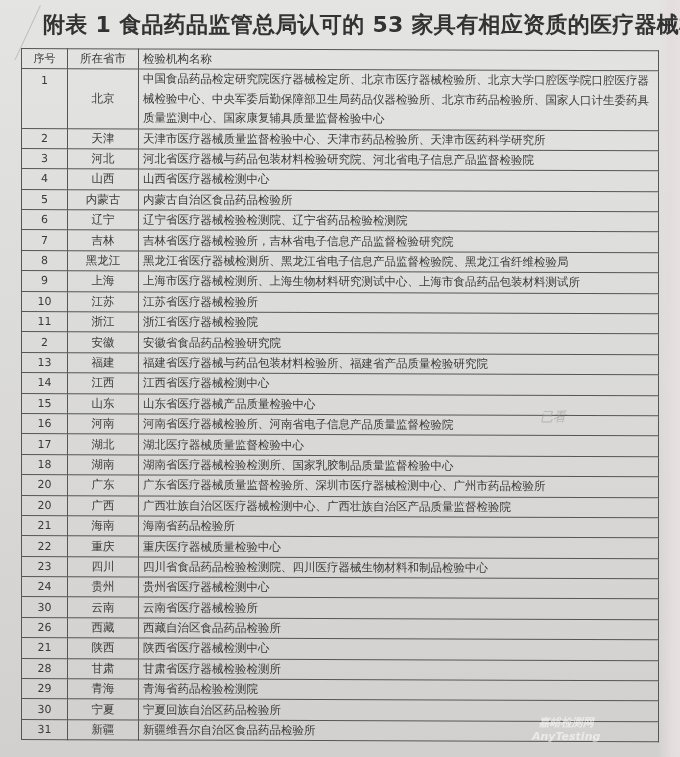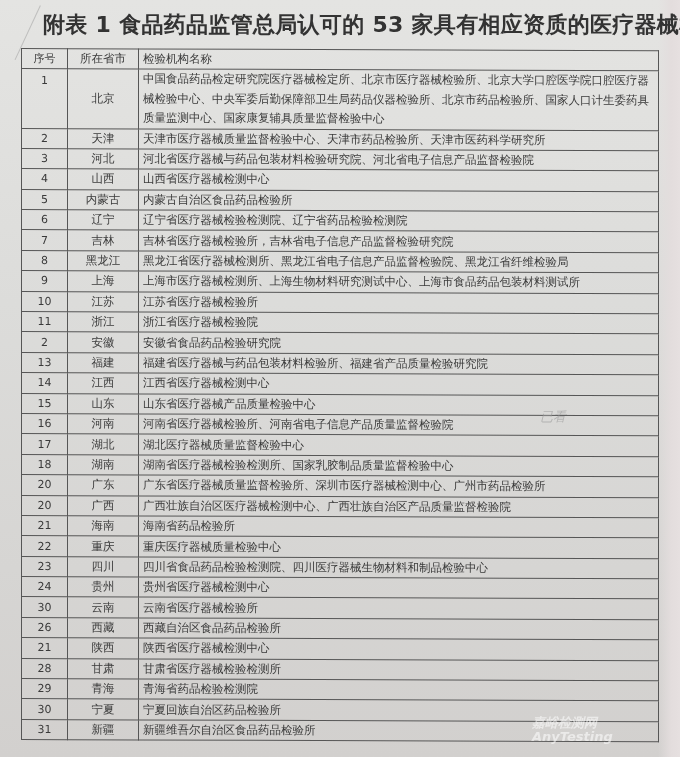--- a/index.html
+++ b/index.html
@@ -42,22 +42,22 @@
   th.c3, td.c3 { text-align: left; }
   tr.row td { height: 19.4px; }
   tr.row-multi td.c1 { vertical-align: top; padding-top: 2px; }
   tr.row-multi td.c3 { white-space: normal; line-height: 19.5px; padding-top: 0; padding-bottom: 0; }
   .stamp {
     position: absolute; left: 540px; top: 408px; font-size: 13px; color: #9a9a9a; opacity: .6;
     font-style: italic;
   }
   .watermark {
     position: absolute; left: 532px; top: 716px; color: rgba(255,255,255,0.55);
-    font-family: "DejaVu Sans", "Liberation Sans", sans-serif; font-size: 13px; line-height: 14px;
-    font-style: italic; font-weight: bold; 
+    font-family: "DejaVu Sans", "Liberation Sans", sans-serif; font-size: 11px; line-height: 14px;
+    font-style: italic; font-weight: bold; text-align: center;
   }
 </style>
 </head>
 <body>
 
 <div class="page-edge"></div>
 <div class="right-strip"></div>
 
 <div class="title">附表 1  食品药品监管总局认可的 53 家具有相应资质的医疗器械检验机构</div>
 

